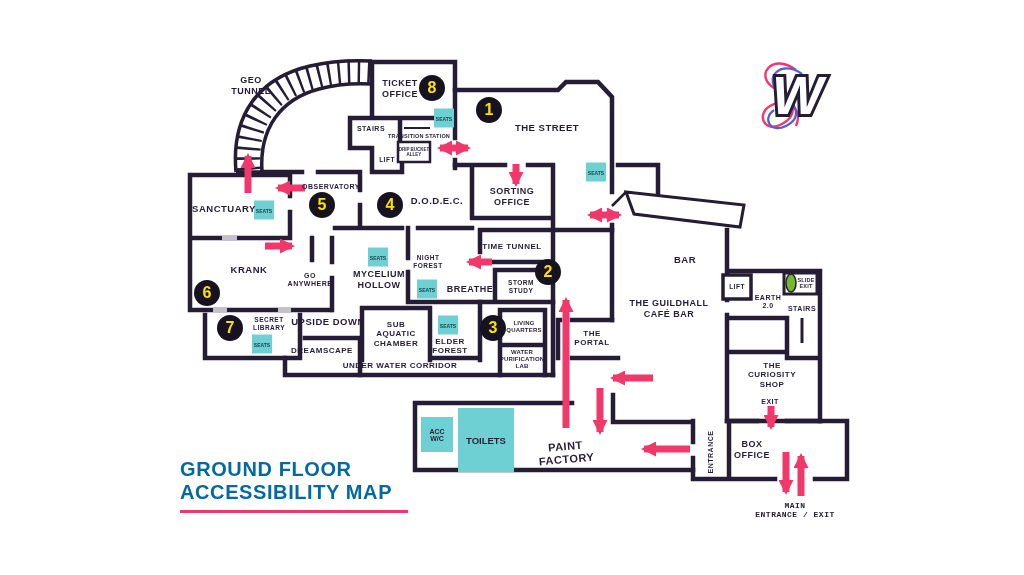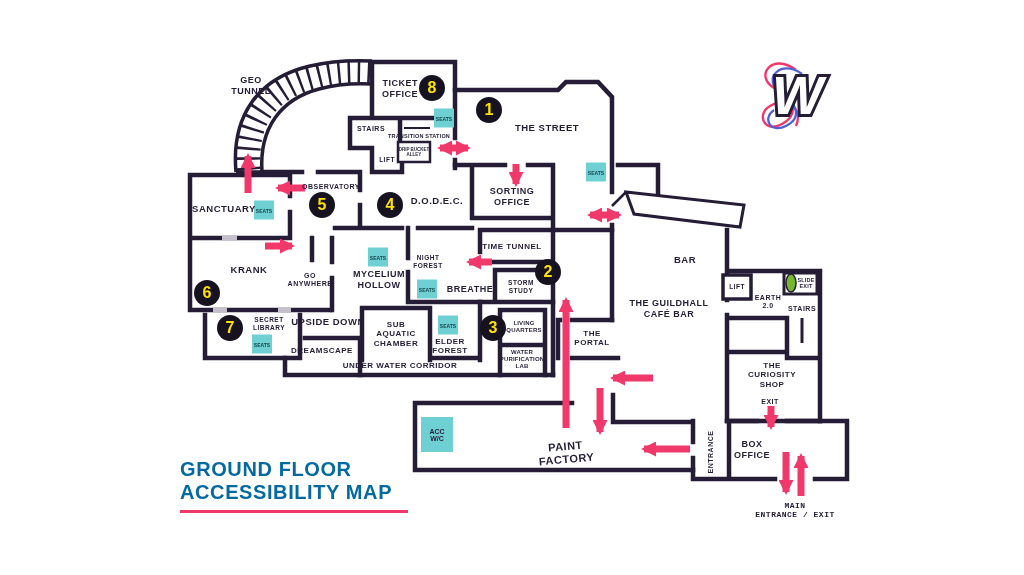--- a/index.html
+++ b/index.html
@@ -118,41 +118,42 @@
 
     <g transform="translate(752,48)">
       <path d="M44,22 C20,4 2,28 22,40 C42,52 48,66 30,76 C12,86 4,66 18,58 C34,48 52,60 44,78" stroke="#f0386b" stroke-width="2.4" fill="none"></path>
       <path d="M50,26 C28,10 10,32 28,44 C46,56 50,70 34,78 C18,86 10,70 22,62" stroke="#4f5fd5" stroke-width="2.2" fill="none"></path>
       <text x="20" y="66" font-family="Liberation Sans, sans-serif" font-size="54" font-weight="900" font-style="italic" fill="#ffffff" stroke="#241d35" stroke-width="6" paint-order="stroke">W</text>
     </g>
   </svg>
 
   <div class="tealroom" style="left:421px;top:417px;width:32px;height:35px;font-size:7px;">ACC
 W/C</div>
+  <div class="tealroom" style="left:458px;top:408px;width:56px;height:64px;font-size:9.5px;">TOILETS</div>
 
   <div class="seat" style="left:444px;top:118px;">SEATS</div>
   <div class="seat" style="left:596px;top:172px;">SEATS</div>
   <div class="seat" style="left:264px;top:210px;">SEATS</div>
   <div class="seat" style="left:378px;top:257px;">SEATS</div>
   <div class="seat" style="left:427px;top:289px;">SEATS</div>
   <div class="seat" style="left:448px;top:325px;">SEATS</div>
   <div class="seat" style="left:262px;top:344px;">SEATS</div>
 
   <div class="badge" style="left:489px;top:110px;">1</div>
   <div class="badge" style="left:548px;top:272px;">2</div>
   <div class="badge" style="left:493px;top:328px;">3</div>
   <div class="badge" style="left:390px;top:205px;">4</div>
   <div class="badge" style="left:322px;top:205px;">5</div>
   <div class="badge" style="left:207px;top:293px;">6</div>
   <div class="badge" style="left:230px;top:328px;">7</div>
   <div class="badge" style="left:432px;top:88px;">8</div>
 
   <div class="lbl s9" style="left:251px;top:86px;">GEO
 TUNNEL</div>
-  <div class="lbl s9" style="left:400px;top:89px;text-align:right;">TICKET
+  <div class="lbl s9" style="left:400px;top:89px;">TICKET
 OFFICE</div>
   <div class="lbl s7" style="left:371px;top:129px;">STAIRS</div>
   <div class="lbl s55" style="left:419px;top:136px;">TRANSITION STATION</div>
   <div class="lbl s65" style="left:387px;top:160px;">LIFT</div>
   <div class="lbl s45" style="left:414px;top:152px;">DRIP BUCKET
 ALLEY</div>
   <div class="lbl s10" style="left:547px;top:128px;">THE STREET</div>
   <div class="lbl s10" style="left:224px;top:209px;">SANCTUARY</div>
   <div class="lbl s7" style="left:331px;top:187px;">OBSERVATORY</div>
   <div class="lbl s10" style="left:437px;top:201px;">D.O.D.E.C.</div>

